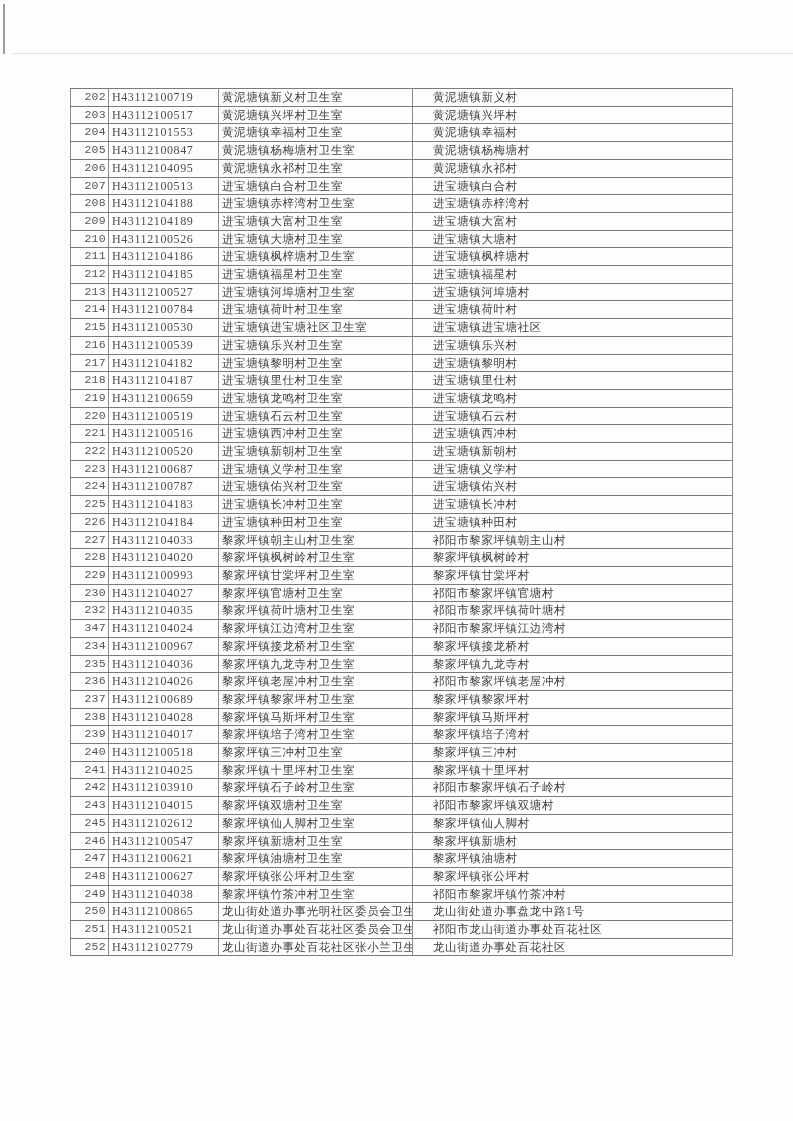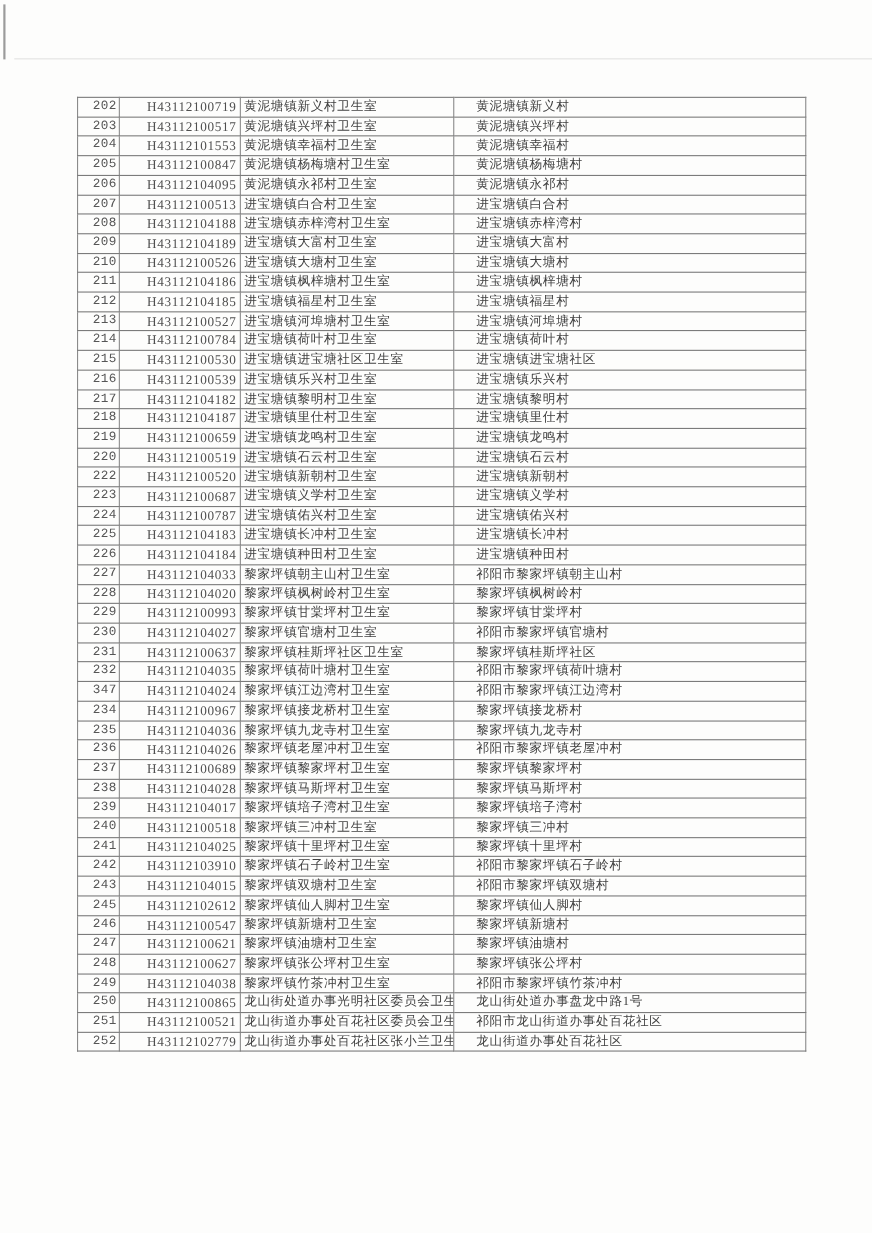--- a/index.html
+++ b/index.html
@@ -57,21 +57,21 @@
     width: 32px;
     text-align: right;
     font-size: 11.5px;
     color: #565656;
     padding-right: 2px;
     letter-spacing: 0.3px;
     font-family: Liberation Mono, monospace;
   }
   td.col-code {
     width: 103px;
-    text-align: right;
+    text-align: left;
     font-size: 12px;
     color: #4f4f4f;
     letter-spacing: 0.6px;
   }
   td.col-name {
     width: 187px;
     text-align: left;
     font-size: 11.5px;
     color: #3f3f3f;
     letter-spacing: 0.6px;
@@ -203,20 +203,26 @@
           <td class="col-name">进宝塘镇龙鸣村卫生室</td>
           <td class="col-address">进宝塘镇龙鸣村</td>
         </tr>
         <tr>
           <td class="col-index">220</td>
           <td class="col-code">H43112100519</td>
           <td class="col-name">进宝塘镇石云村卫生室</td>
           <td class="col-address">进宝塘镇石云村</td>
         </tr>
         <tr>
+          <td class="col-index">221</td>
+          <td class="col-code">H43112100516</td>
+          <td class="col-name">进宝塘镇西冲村卫生室</td>
+          <td class="col-address">进宝塘镇西冲村</td>
+        </tr>
+        <tr>
           <td class="col-index">222</td>
           <td class="col-code">H43112100520</td>
           <td class="col-name">进宝塘镇新朝村卫生室</td>
           <td class="col-address">进宝塘镇新朝村</td>
         </tr>
         <tr>
           <td class="col-index">223</td>
           <td class="col-code">H43112100687</td>
           <td class="col-name">进宝塘镇义学村卫生室</td>
           <td class="col-address">进宝塘镇义学村</td>
@@ -255,26 +261,20 @@
           <td class="col-index">229</td>
           <td class="col-code">H43112100993</td>
           <td class="col-name">黎家坪镇甘棠坪村卫生室</td>
           <td class="col-address">黎家坪镇甘棠坪村</td>
         </tr>
         <tr>
           <td class="col-index">230</td>
           <td class="col-code">H43112104027</td>
           <td class="col-name">黎家坪镇官塘村卫生室</td>
           <td class="col-address">祁阳市黎家坪镇官塘村</td>
-        </tr>
-        <tr>
-          <td class="col-index">231</td>
-          <td class="col-code">H43112100637</td>
-          <td class="col-name">黎家坪镇桂斯坪社区卫生室</td>
-          <td class="col-address">黎家坪镇桂斯坪社区</td>
         </tr>
         <tr>
           <td class="col-index">232</td>
           <td class="col-code">H43112104035</td>
           <td class="col-name">黎家坪镇荷叶塘村卫生室</td>
           <td class="col-address">祁阳市黎家坪镇荷叶塘村</td>
         </tr>
         <tr>
           <td class="col-index">347</td>
           <td class="col-code">H43112104024</td>

